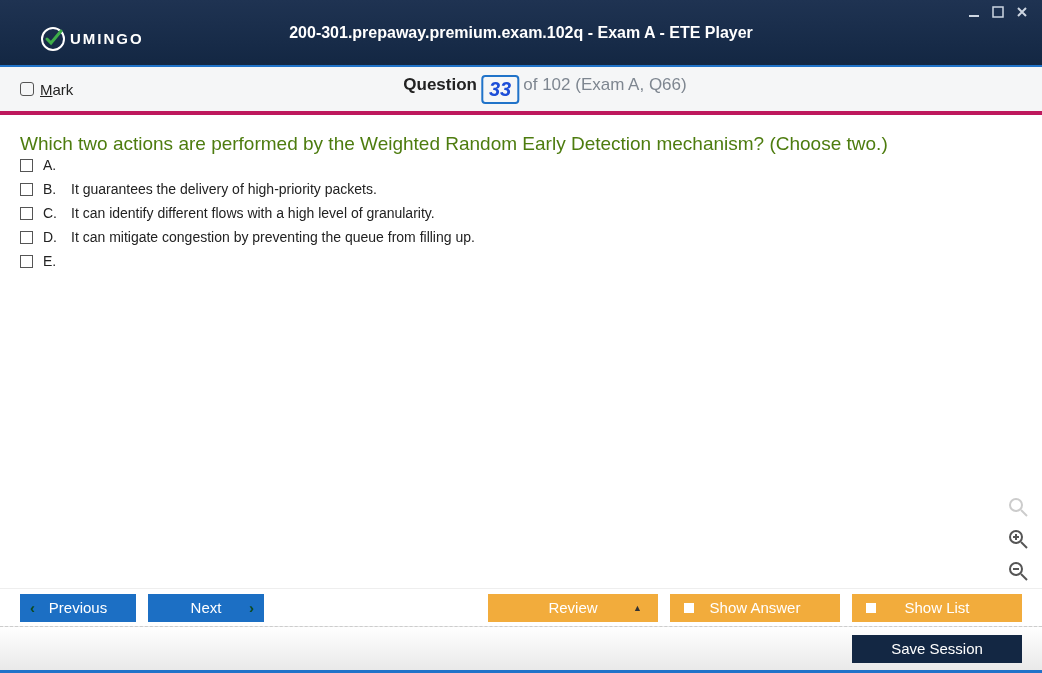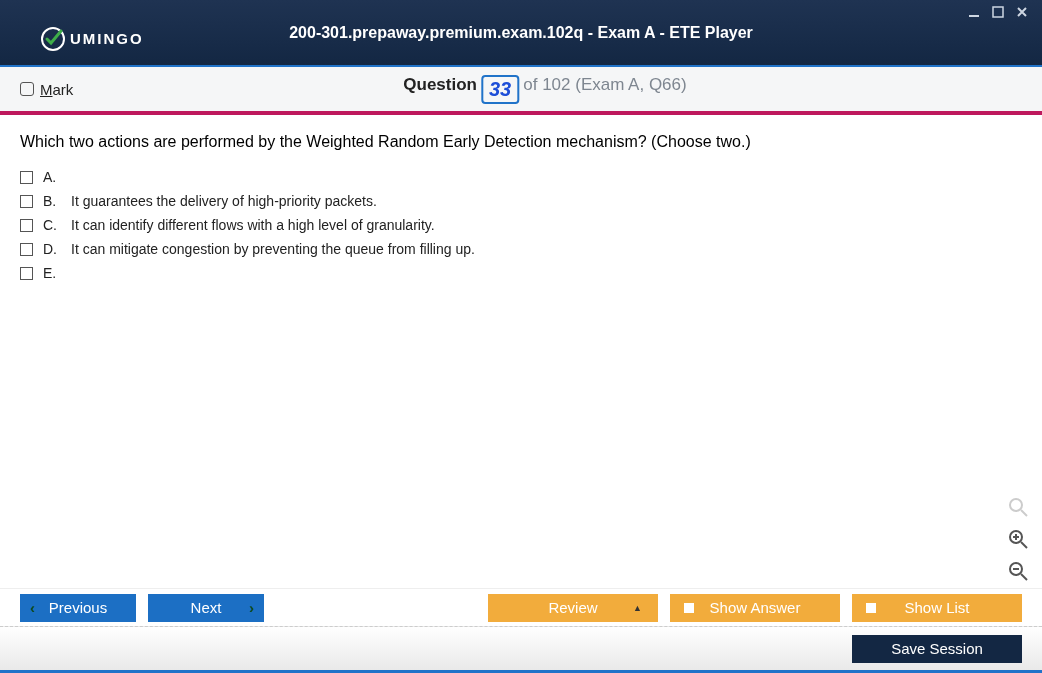--- a/index.html
+++ b/index.html
@@ -15,21 +15,21 @@
 .infobar { height: 48px; border-bottom: 4px solid #be185d; background: #f5f6f7; display: flex; align-items: center; padding: 0 20px; }
 .mark-wrap { display: flex; align-items: center; gap: 6px; font-size: 15px; color: #222; }
 .mark-checkbox { width: 14px; height: 14px; border: 1.5px solid #555; border-radius: 3px; }
 .mark-label span.u { text-decoration: underline; }
 .q-center { position: absolute; left: 50%; transform: translateX(-50%); display: flex; align-items: flex-start; gap: 4px; font-size: 17px; margin-left: 24px; }
 .q-word { font-weight: bold; color: #222; }
 .q-num-box { border: 2px solid #2073c9; border-radius: 4px; padding: 1px 6px; font-weight: bold; color: #1d4ed8; font-size: 20px; font-style: italic; }
 .q-rest { color: #7e8690; }
 
 .content { padding: 18px 20px; height: 458px; position: relative; background: #fff; }
-.question-text { font-size: 16px; color: #000000; margin-bottom: 18px; }
+.question-text { font-size: 19px; color: #4d7c0f; margin-bottom: 2px; }
 .answers { display: flex; flex-direction: column; gap: 8px; }
 .answer-row { display: flex; align-items: flex-start; gap: 10px; font-size: 14px; color: #222; }
 .answer-cb { width: 13px; height: 13px; border: 1.5px solid #555; margin-top: 2px; flex-shrink: 0; }
 .answer-letter { width: 18px; flex-shrink: 0; }
 
 .side-tools { position: absolute; right: 12px; bottom: 90px; display: flex; flex-direction: column; gap: 8px; align-items: center; }
 .tool-btn { width: 24px; height: 24px; display: flex; align-items: center; justify-content: center; color: #999; cursor: pointer; }
 
 .footer { position: absolute; bottom: 0; left: 0; right: 0; }
 .btn-row1 { height: 38px; background: #fff; display: flex; align-items: center; padding: 0 20px; gap: 12px; border-top: 1px solid #eee; }

